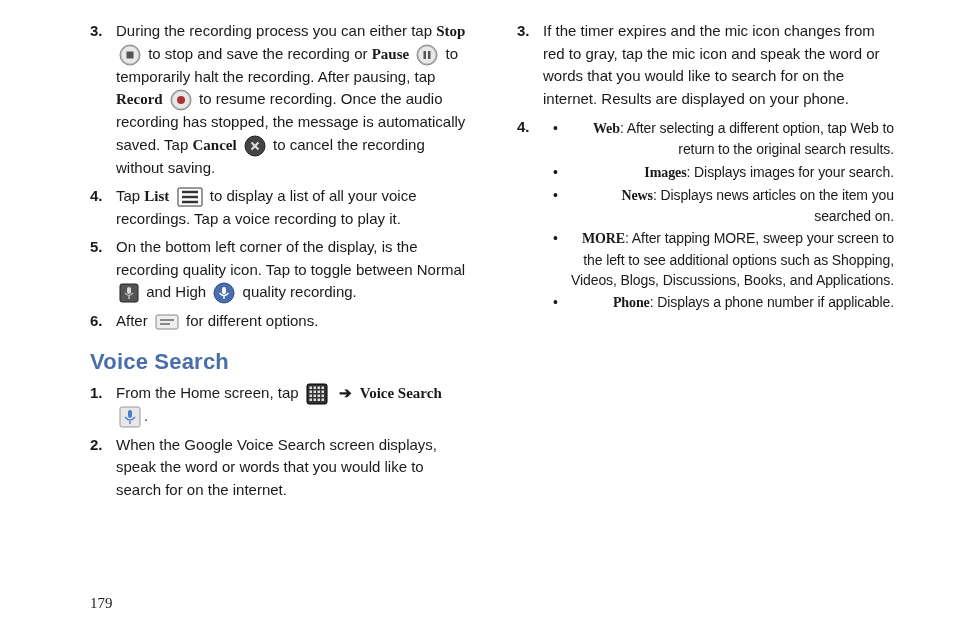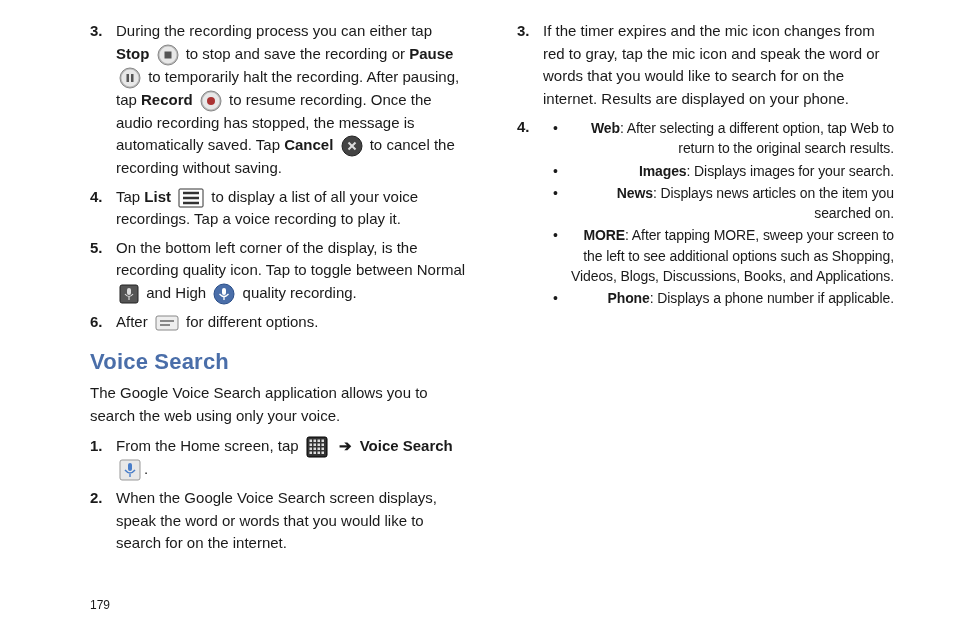--- a/index.html
+++ b/index.html
@@ -29,21 +29,21 @@
       margin-bottom: 6px;
     }
     .numitem .num {
       font-weight: bold;
       min-width: 26px;
       flex-shrink: 0;
     }
     .numitem .body {
       flex: 1;
     }
-    .bold { font-weight: bold; }
+    .bold { font-weight: bold; font-family: Liberation Serif, serif; }
     .heading {
       color: #4a6ea9;
       font-weight: 800;
       font-size: 22px;
       margin: 12px 0 4px 0;
       font-family: Arial, Helvetica, sans-serif;
       letter-spacing: 0.2px;
     }
     .lead {
       margin-bottom: 8px;
@@ -59,21 +59,22 @@
       flex-shrink: 0;
       text-align: left;
       padding-left: 4px;
     }
     .bulitem .bbody { flex: 1; text-align: right; }
     .bullets { padding-left: 6px; }
     .page-num {
       position: absolute;
       bottom: 24px;
       left: 90px;
-      font-size: 12px;
+      font-size: 15px;
+      font-family: Liberation Serif, serif;
     }
     .icon {
       display: inline-flex;
       vertical-align: middle;
       align-items: center;
       justify-content: center;
       margin: 0 3px;
     }
     .icon svg { display: block; }
     .condensed { letter-spacing: -0.1px; }
@@ -146,21 +147,20 @@
     <div class="num">6.</div>
     <div class="body"><span>After </span><span class="icon">
             <svg width="24" height="16">
               <rect x="1" y="1" width="22" height="14" fill="#eee" stroke="#888" rx="2"></rect>
               <line x1="5" y1="6" x2="19" y2="6" stroke="#666" stroke-width="1.5"></line>
               <line x1="5" y1="10" x2="15" y2="10" stroke="#666" stroke-width="1.5"></line>
             </svg>
           </span><span> for different options.</span></div>
       </div>
       <div class="heading">Voice Search</div>
-      <div class="lead">The Google Voice Search application allows you to search the web using only your voice.</div>
       <div class="numitem">
     <div class="num">1.</div>
     <div class="body"><span>From the Home screen, tap </span><span class="icon">
             <svg width="22" height="22">
               <rect x="1" y="1" width="20" height="20" fill="#333" stroke="#000" rx="2"></rect>
               <rect x="3.5" y="3.5" width="2.5" height="2.5" fill="#ddd"></rect>
               <rect x="7.5" y="3.5" width="2.5" height="2.5" fill="#ddd"></rect>
               <rect x="11.5" y="3.5" width="2.5" height="2.5" fill="#ddd"></rect>
               <rect x="15.5" y="3.5" width="2.5" height="2.5" fill="#ddd"></rect>
               <rect x="3.5" y="7.5" width="2.5" height="2.5" fill="#ddd"></rect>

